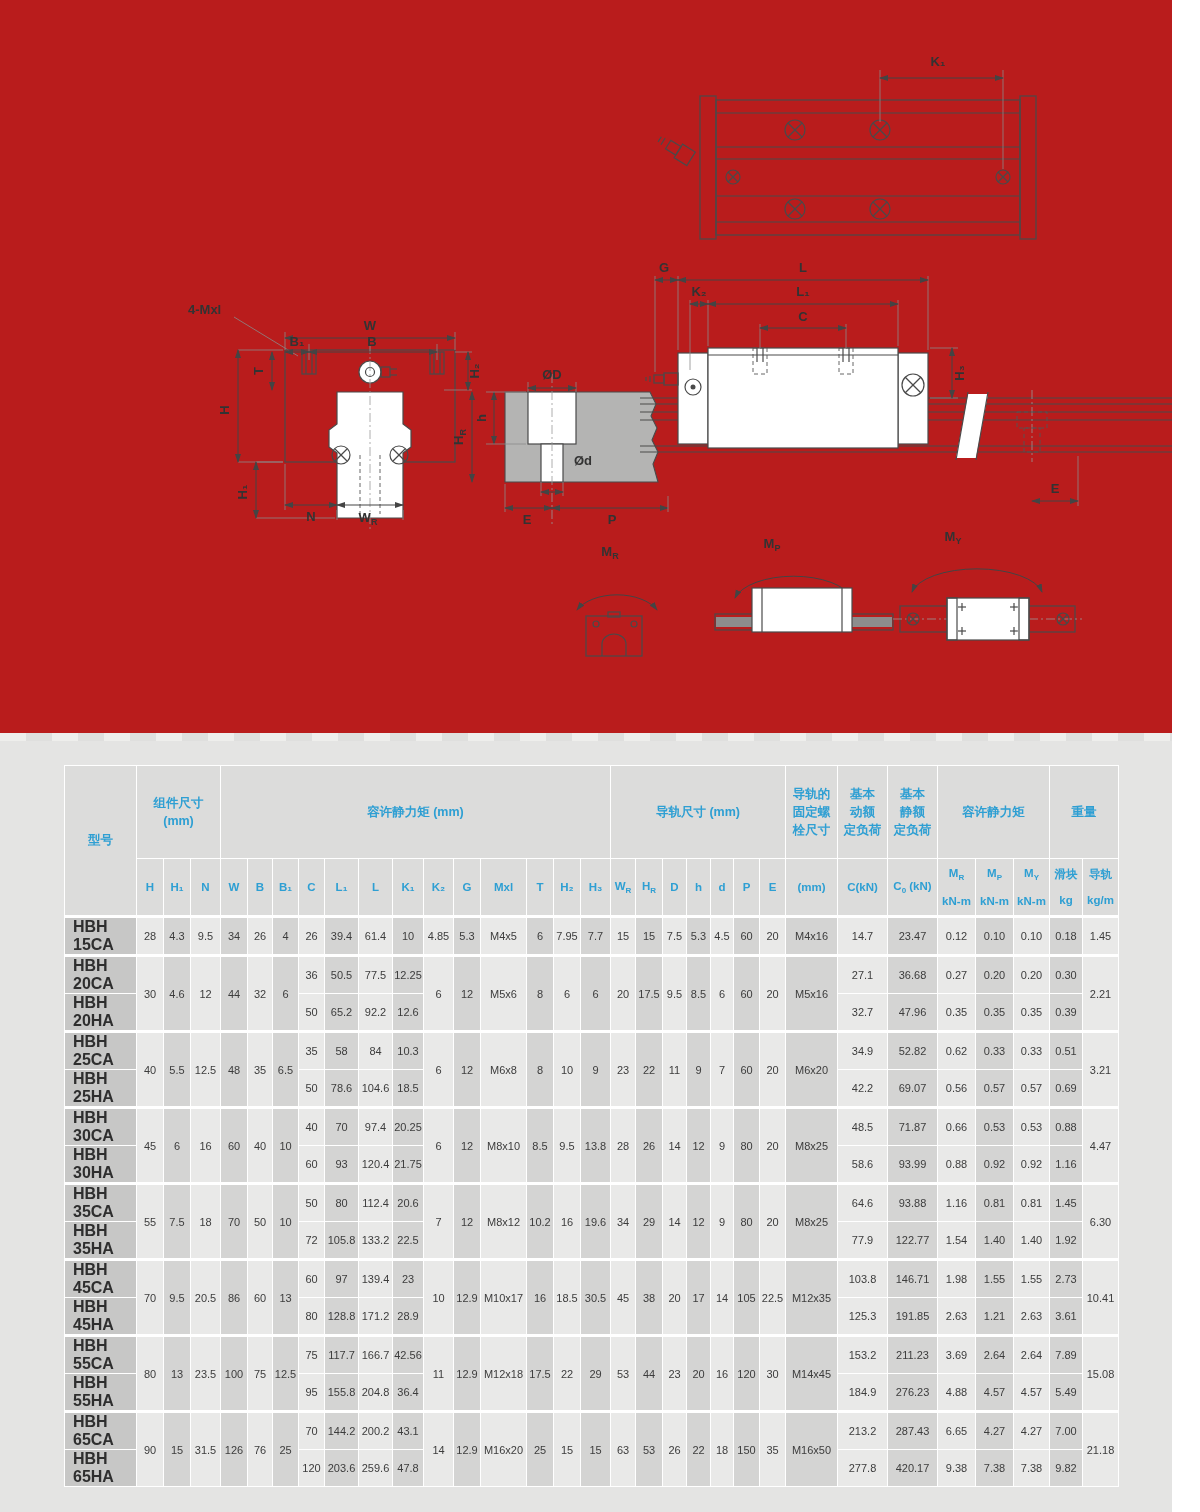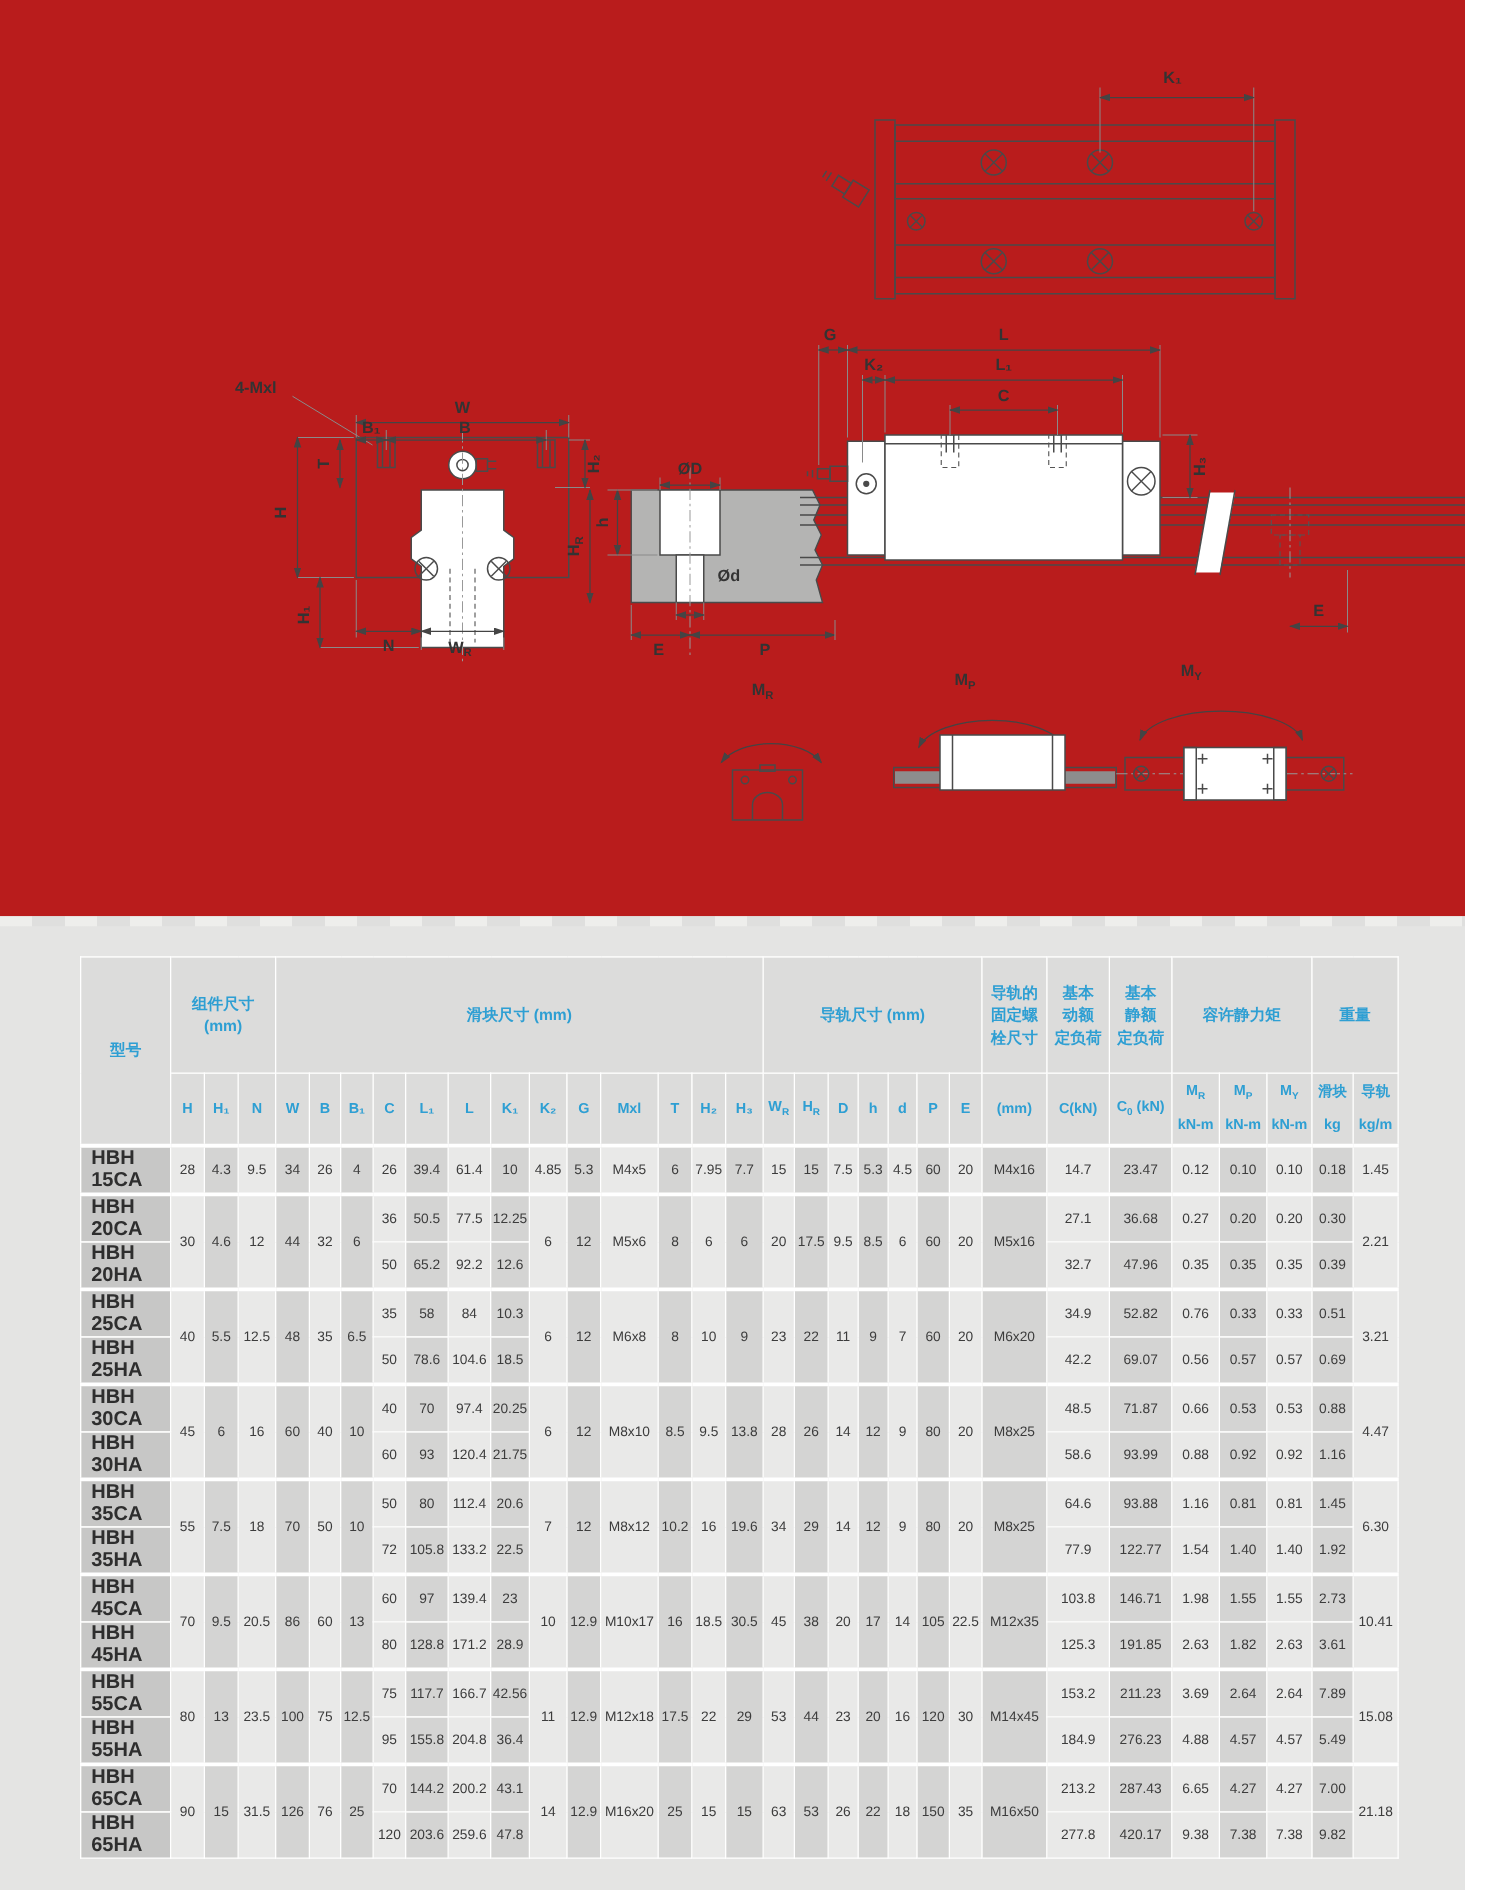--- a/index.html
+++ b/index.html
@@ -339,21 +339,21 @@
             <col style="width:38px">
             <col style="width:38px">
             <col style="width:36px">
             <col style="width:33px">
             <col style="width:36px">
           </colgroup>
           <tbody>
             <tr class="h1">
               <th rowspan="2">型号</th>
               <th colspan="3">组件尺寸<br>(mm)</th>
-              <th colspan="13">滑块尺寸 (mm)</th>
+              <th colspan="13">容许静力矩 (mm)</th>
               <th colspan="7">导轨尺寸 (mm)</th>
               <th>导轨的<br>固定螺<br>栓尺寸</th>
               <th>基本<br>动额<br>定负荷</th>
               <th>基本<br>静额<br>定负荷</th>
               <th colspan="3">容许静力矩</th>
               <th colspan="2">重量</th>
             </tr>
             <tr class="h2">
               <th>H</th>
               <th>H₁</th>
@@ -489,21 +489,21 @@
               <td class="ca" rowspan="2">23</td>
               <td class="cb" rowspan="2">22</td>
               <td class="ca" rowspan="2">11</td>
               <td class="cb" rowspan="2">9</td>
               <td class="ca" rowspan="2">7</td>
               <td class="cb" rowspan="2">60</td>
               <td class="ca" rowspan="2">20</td>
               <td class="cb" rowspan="2">M6x20</td>
               <td class="ca">34.9</td>
               <td class="cb">52.82</td>
-              <td class="ca">0.76</td>
+              <td class="ca">0.62</td>
               <td class="cb">0.33</td>
               <td class="ca">0.33</td>
               <td class="cb">0.51</td>
               <td class="ca" rowspan="2">3.21</td>
             </tr>
             <tr>
               <td class="cm">HBH 25HA</td>
               <td class="ca">50</td>
               <td class="cb">78.6</td>
               <td class="ca">104.6</td>
@@ -645,21 +645,21 @@
             </tr>
             <tr>
               <td class="cm">HBH 45HA</td>
               <td class="ca">80</td>
               <td class="cb">128.8</td>
               <td class="ca">171.2</td>
               <td class="cb">28.9</td>
               <td class="ca">125.3</td>
               <td class="cb">191.85</td>
               <td class="ca">2.63</td>
-              <td class="cb">1.82</td>
+              <td class="cb">1.21</td>
               <td class="ca">2.63</td>
               <td class="cb">3.61</td>
             </tr>
             <tr class="gtop">
               <td class="cm">HBH 55CA</td>
               <td class="ca" rowspan="2">80</td>
               <td class="cb" rowspan="2">13</td>
               <td class="ca" rowspan="2">23.5</td>
               <td class="cb" rowspan="2">100</td>
               <td class="ca" rowspan="2">75</td>

